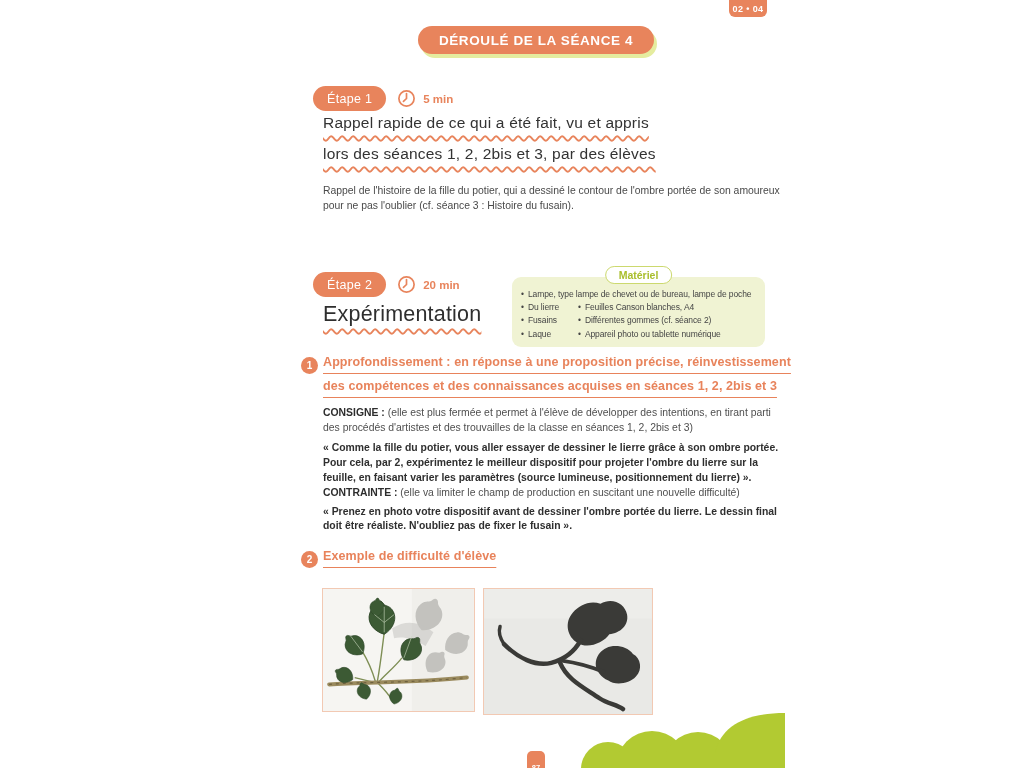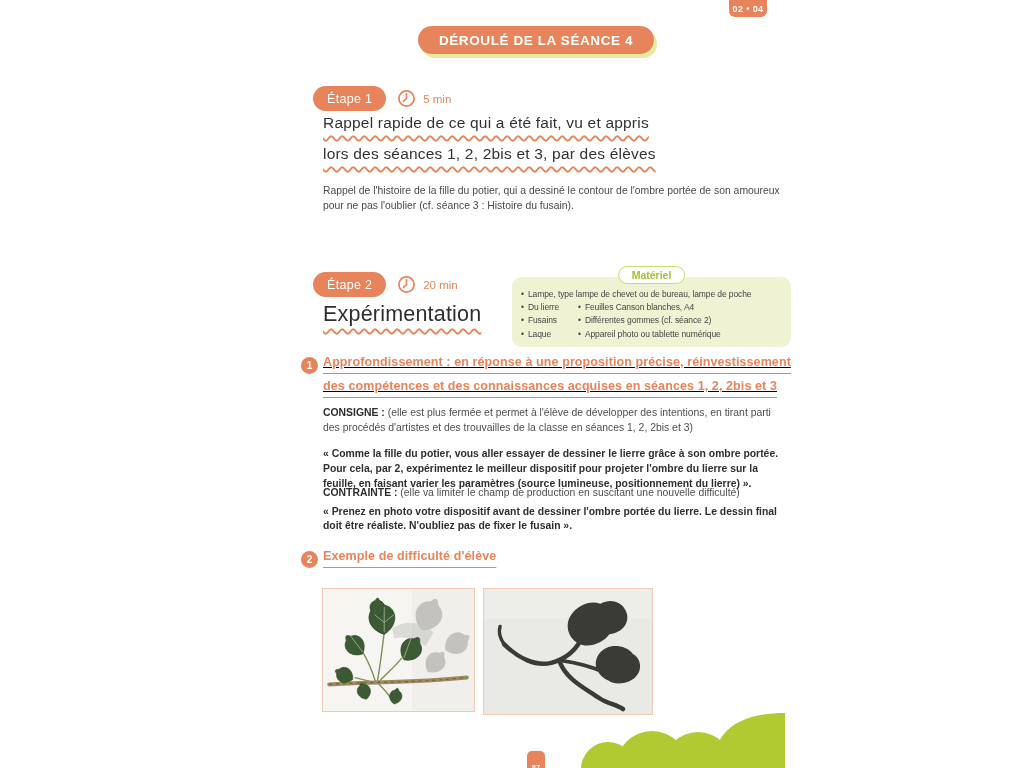--- a/index.html
+++ b/index.html
@@ -26,21 +26,21 @@
     color:#fff;font-weight:bold;font-size:13.5px;letter-spacing:.6px;
     display:flex;align-items:center;justify-content:center;
   }
   .step-row{display:flex;align-items:center;gap:11px;}
   .step-pill{
     background:#E8845C;color:#fff;border-radius:13px;
     height:25px;padding:0 14px;
     display:inline-flex;align-items:center;justify-content:center;
     font-size:12.5px;font-weight:normal;letter-spacing:.3px;
   }
-  .duration{color:#E8845C;font-size:11.5px;font-weight:normal;margin-left:-4px;}
+  .duration{color:#E8845C;font-size:11.5px;font-weight:bold;margin-left:-4px;}
   .clock{width:19px;height:19px;display:block;}
 
   
   .h-line{
     display:table;white-space:nowrap;
     font-size:15.5px;font-weight:500;color:#333;
     text-decoration-line:underline;
     text-decoration-style:wavy;
     text-decoration-color:#E8845C;
     text-decoration-thickness:1.5px;
@@ -55,21 +55,21 @@
     text-decoration-color:#E8845C;
     text-decoration-thickness:1.5px;
     text-underline-offset:7px;
     letter-spacing:.2px;
   }
 
   
   .para{width:460px;font-size:10.4px;line-height:1.4;color:#4a4a4a;margin:0 0 9px 0;}
   .label-strong{font-weight:bold;color:#2d2d2d;}
   .paren{color:#4f4f4f;}
-  .quote{width:460px;font-size:10.4px;line-height:1.42;color:#2f2f2f;font-weight:600;margin:12px 0 0 0;}
+  .quote{width:460px;font-size:10.4px;line-height:1.42;color:#2f2f2f;font-weight:600;margin:6px 0 0 0;}
 
   
   .num-circle{
     width:17px;height:17px;border-radius:50%;
     background:#E8845C;color:#fff;
     font-size:10px;font-weight:bold;
     display:flex;align-items:center;justify-content:center;
   }
   .sec-title{width:468px;}
   .sec-line{
@@ -77,21 +77,21 @@
     font-size:12.5px;font-weight:600;color:#E8835B;
     text-decoration-line:underline;
     text-decoration-color:#E8835B;
     text-decoration-thickness:1px;
     text-underline-offset:7px;
     margin-bottom:10px;letter-spacing:.1px;
   }
 
   
   .materiel{
-    left:512px;top:277px;width:279px;height:70px;
+    left:512px;top:277px;width:253px;height:70px;
     background:#F0F3D3;border-radius:9px;
   }
   .materiel-label{
     position:absolute;left:50%;top:-11px;transform:translateX(-50%);
     background:#fff;border:1.5px solid #CCD96E;border-radius:11px;
     color:#A9BE2B;font-weight:bold;font-size:10.5px;
     padding:2px 13px;white-space:nowrap;
   }
   .mat-list{padding:11px 20px 5px 9px;font-size:8.5px;color:#454545;letter-spacing:-.1px;}
   .mat-row{display:flex;line-height:13.2px;white-space:nowrap;}
@@ -164,21 +164,21 @@
     </div>
     <div class="mat-row">
       <span class="mat-item mat-first">Laque</span>
       <span class="mat-item">Appareil photo ou tablette numérique</span>
     </div>
   </div>
 </div>
 
 <div class="abs num-circle" style="left:301px;top:357px;">1</div>
 
-<div class="abs sec-title" style="left:323px;top:355px;text-decoration:underline;">
+<div class="abs sec-title" style="left:323px;top:355px;">
   <div class="sec-line">Approfondissement : en réponse à une proposition précise, réinvestissement</div>
   <div class="sec-line">des compétences et des connaissances acquises en séances 1, 2, 2bis et 3</div>
 </div>
 
 <div class="abs" style="left:323px;top:406px;">
   <p class="para" style="margin-bottom:0;">
     <span class="label-strong">CONSIGNE :</span>
     <span class="paren">(elle est plus fermée et permet à l'élève de développer des intentions, en tirant parti des procédés d'artistes et des trouvailles de la classe en séances 1, 2, 2bis et 3)</span>
   </p>
   <p class="quote">« Comme la fille du potier, vous aller essayer de dessiner le lierre grâce à son ombre portée. Pour cela, par 2, expérimentez le meilleur dispositif pour projeter l'ombre du lierre sur la feuille, en faisant varier les paramètres (source lumineuse, positionnement du lierre) ».</p>

